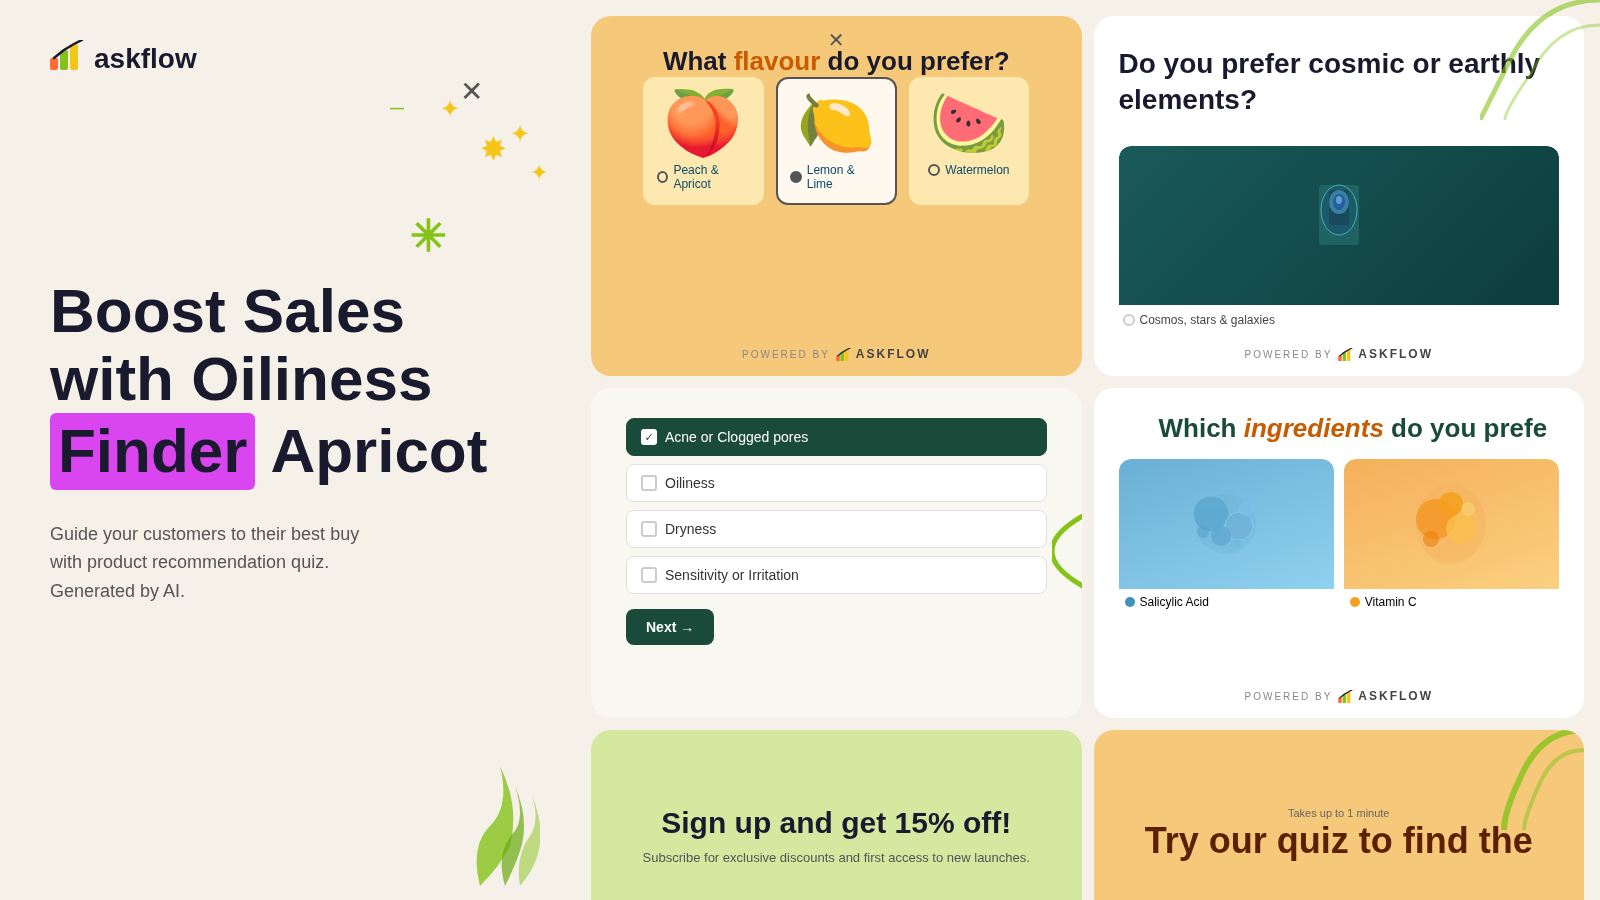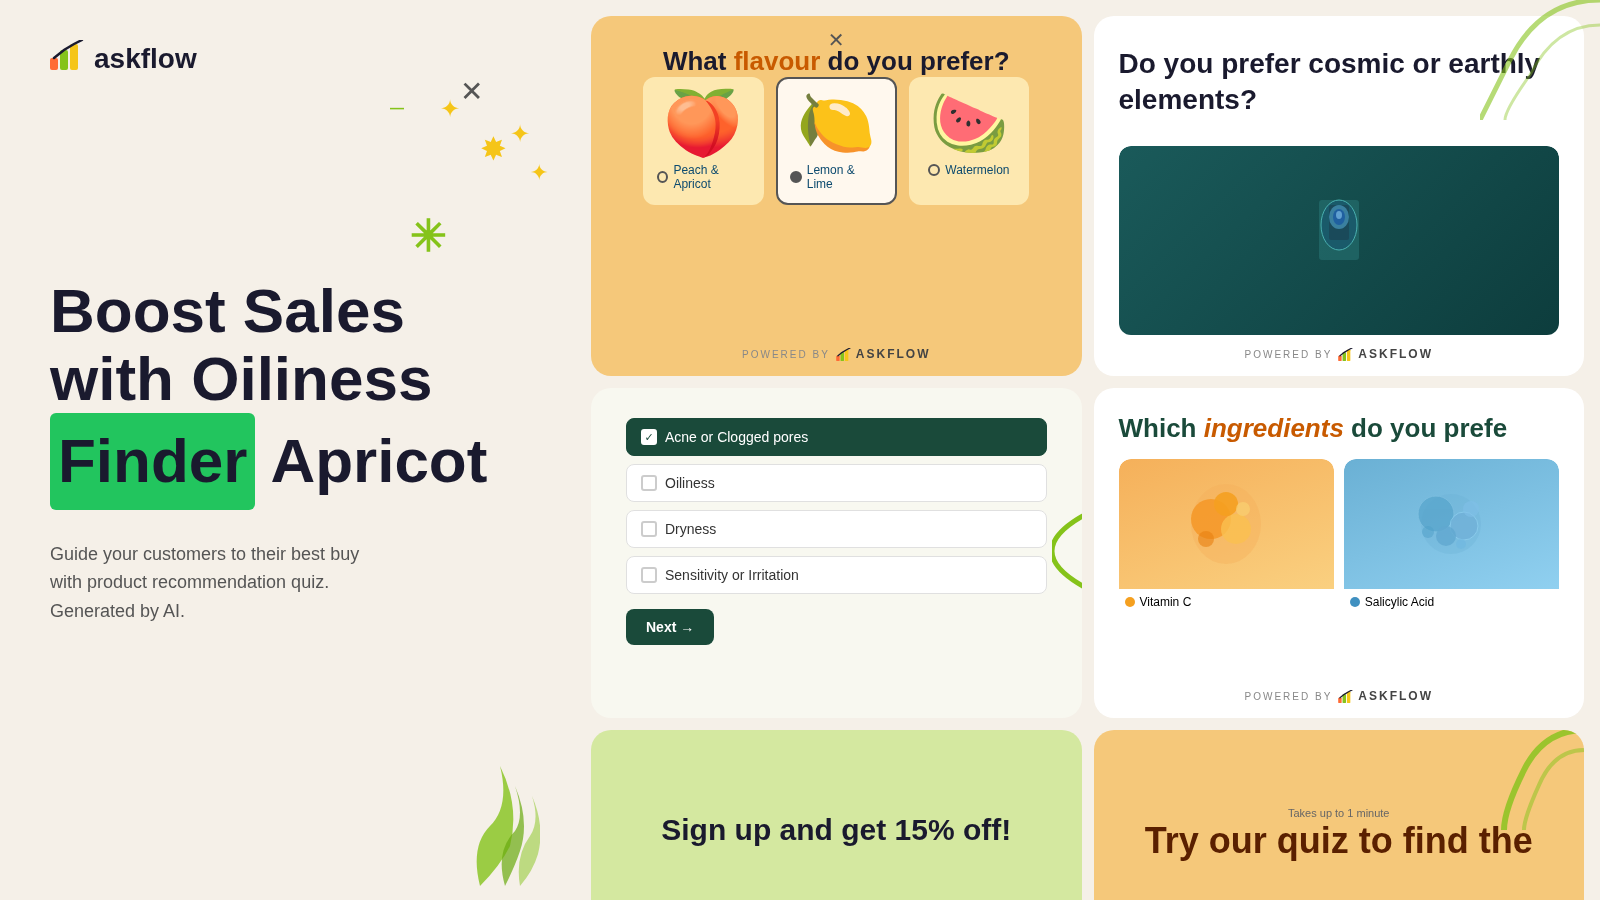--- a/index.html
+++ b/index.html
@@ -34,23 +34,23 @@
     }
 
     .hero-title {
       font-size: 62px;
       font-weight: 800;
       line-height: 1.1;
       color: #1a1a2e;
       margin-bottom: 30px;
     }
     .hero-title .highlight {
-      background: #22c55e;
+      background: #d946ef;
       color: #1a1a2e;
-      padding: 14px 8px;
+      padding: 4px 8px;
       border-radius: 6px;
       display: inline-block;
     }
 
     .hero-subtitle {
       font-size: 18px;
       color: #555;
       line-height: 1.6;
       max-width: 440px;
     }
@@ -297,20 +297,21 @@
       display: flex;
       flex-direction: column;
       padding: 25px 25px 15px;
       overflow: hidden;
     }
     .card-ingredients .question {
       font-size: 26px;
       font-weight: 700;
       color: #1a4a3a;
       margin-bottom: 15px;
+      margin-left: 40px;
     }
     .card-ingredients .question .italic-highlight {
       font-style: italic;
       color: #c85a00;
     }
     .ingredient-images {
       display: flex;
       gap: 10px;
       flex: 1;
     }
@@ -518,20 +519,24 @@
           <svg width="70" height="90" viewBox="0 0 70 90">
 
             <rect x="15" y="5" width="40" height="60" rx="3" fill="#2a7a7a" opacity="0.5"></rect>
             <ellipse cx="35" cy="30" rx="18" ry="25" fill="#1a5a6a" stroke="#4ab0b0" stroke-width="1"></ellipse>
             <rect x="25" y="10" width="20" height="35" rx="2" fill="#1a4a5a"></rect>
             <ellipse cx="35" cy="22" rx="10" ry="12" fill="#3a80a0"></ellipse>
             <ellipse cx="35" cy="22" rx="6" ry="8" fill="#2060a0"></ellipse>
             <ellipse cx="35" cy="20" rx="3" ry="4" fill="#60a0d0"></ellipse>
           </svg>
         </div>
+        <div class="cosmic-label-row">
+          <span class="radio-dot" style="width:12px; height:12px; border-radius:50%; border:2px solid #ccc; display:inline-block;"></span>
+          <span style="font-size:12px;">Cosmos, stars &amp; galaxies</span>
+        </div>
       </div>
 
     </div>
 
     <div class="powered-by" style="margin-top:12px; justify-content:center;">
       <span>POWERED BY</span>
       <span style="display:inline-flex; align-items:center; gap:4px;">
         <svg width="16" height="13" viewBox="0 0 36 30">
           <rect x="0" y="18" width="8" height="12" rx="1" fill="#ff6b35"></rect>
           <rect x="10" y="10" width="8" height="20" rx="1" fill="#85c31a"></rect>
@@ -577,73 +582,74 @@
 
   </div>
 
   <div class="card card-ingredients">
     <p class="question">
       <span>Which </span><span class="italic-highlight">ingredients</span><span> do you prefe</span>
     </p>
 
     <div class="ingredient-images">
       <div class="ingredient-img-box">
-        <div class="ingredient-img-box orange-bg" style="min-height:130px; display:flex; align-items:center; justify-content:center; border-radius:12px 12px 0 0;">
-          <svg width="90" height="100" viewBox="0 0 90 100">
-
-            <ellipse cx="45" cy="50" rx="35" ry="40" fill="#f5b05a" opacity="0.4"></ellipse>
-            <circle cx="30" cy="45" r="20" fill="#f5901a" opacity="0.7"></circle>
-            <circle cx="55" cy="55" r="15" fill="#fac050" opacity="0.8"></circle>
-            <circle cx="45" cy="30" r="12" fill="#f5a020" opacity="0.9"></circle>
-            <circle cx="25" cy="65" r="8" fill="#e88010" opacity="0.6"></circle>
-            <circle cx="62" cy="35" r="7" fill="#fad070" opacity="0.7"></circle>
-          </svg>
-        </div>
-        <div class="ingredient-label-row">
-          <span class="radio-dot-small orange"></span>
-          <span style="font-size:12px;">Vitamin C</span>
-        </div>
-      </div>
-
-      <div class="ingredient-img-box">
         <div class="ingredient-img-box blue-bg" style="min-height:130px; display:flex; align-items:center; justify-content:center; border-radius:12px 12px 0 0;">
           <svg width="90" height="100" viewBox="0 0 90 100">
 
             <circle cx="45" cy="50" r="30" fill="#6ab0d4" opacity="0.3"></circle>
             <circle cx="30" cy="40" r="18" fill="#50a0c8" opacity="0.6" stroke="#80c0e0" stroke-width="1"></circle>
             <circle cx="58" cy="52" r="14" fill="#70b0d8" opacity="0.7" stroke="#90d0f0" stroke-width="1"></circle>
             <circle cx="40" cy="62" r="10" fill="#60a8d0" opacity="0.8"></circle>
             <circle cx="65" cy="35" r="8" fill="#80c0e8" opacity="0.6"></circle>
             <circle cx="22" cy="58" r="6" fill="#50a0c8" opacity="0.5"></circle>
             <circle cx="55" cy="70" r="5" fill="#70b8e0" opacity="0.7"></circle>
           </svg>
         </div>
         <div class="ingredient-label-row">
           <span class="radio-dot-small blue"></span>
           <span style="font-size:12px;">Salicylic Acid</span>
+        </div>
+      </div>
+
+      <div class="ingredient-img-box">
+        <div class="ingredient-img-box orange-bg" style="min-height:130px; display:flex; align-items:center; justify-content:center; border-radius:12px 12px 0 0;">
+          <svg width="90" height="100" viewBox="0 0 90 100">
+
+            <ellipse cx="45" cy="50" rx="35" ry="40" fill="#f5b05a" opacity="0.4"></ellipse>
+            <circle cx="30" cy="45" r="20" fill="#f5901a" opacity="0.7"></circle>
+            <circle cx="55" cy="55" r="15" fill="#fac050" opacity="0.8"></circle>
+            <circle cx="45" cy="30" r="12" fill="#f5a020" opacity="0.9"></circle>
+            <circle cx="25" cy="65" r="8" fill="#e88010" opacity="0.6"></circle>
+            <circle cx="62" cy="35" r="7" fill="#fad070" opacity="0.7"></circle>
+          </svg>
+        </div>
+        <div class="ingredient-label-row">
+          <span class="radio-dot-small orange"></span>
+          <span style="font-size:12px;">Vitamin C</span>
         </div>
       </div>
     </div>
 
     <div class="powered-by" style="margin-top:12px; justify-content:center;">
       <span>POWERED BY</span>
       <span style="display:inline-flex; align-items:center; gap:4px;">
         <svg width="16" height="13" viewBox="0 0 36 30">
           <rect x="0" y="18" width="8" height="12" rx="1" fill="#ff6b35"></rect>
           <rect x="10" y="10" width="8" height="20" rx="1" fill="#85c31a"></rect>
           <rect x="20" y="4" width="8" height="26" rx="1" fill="#f5c518"></rect>
           <polyline points="4,18 14,10 24,4 32,0" stroke="#1a1a2e" stroke-width="3" fill="none" stroke-linecap="round"></polyline>
         </svg>
         <span class="askflow-logo-small">askflow</span>
       </span>
     </div>
   </div>
 
   <div class="card card-signup">
     <h2 class="signup-title">Sign up and get 15% off!</h2>
+    <p class="signup-sub">Subscribe for exclusive discounts and first access to new launches.</p>
   </div>
 
   <div class="card card-tryquiz">
 
     <div style="position:absolute; top:0; right:0;">
       <svg width="100" height="100" viewBox="0 0 100 100">
         <path d="M100 0 Q60 0 40 40 Q20 80 20 100" stroke="#85c31a" stroke-width="6" fill="none" opacity="0.8"></path>
         <path d="M100 20 Q70 20 55 55 Q40 88 40 100" stroke="#85c31a" stroke-width="4" fill="none" opacity="0.5"></path>
       </svg>
     </div>

